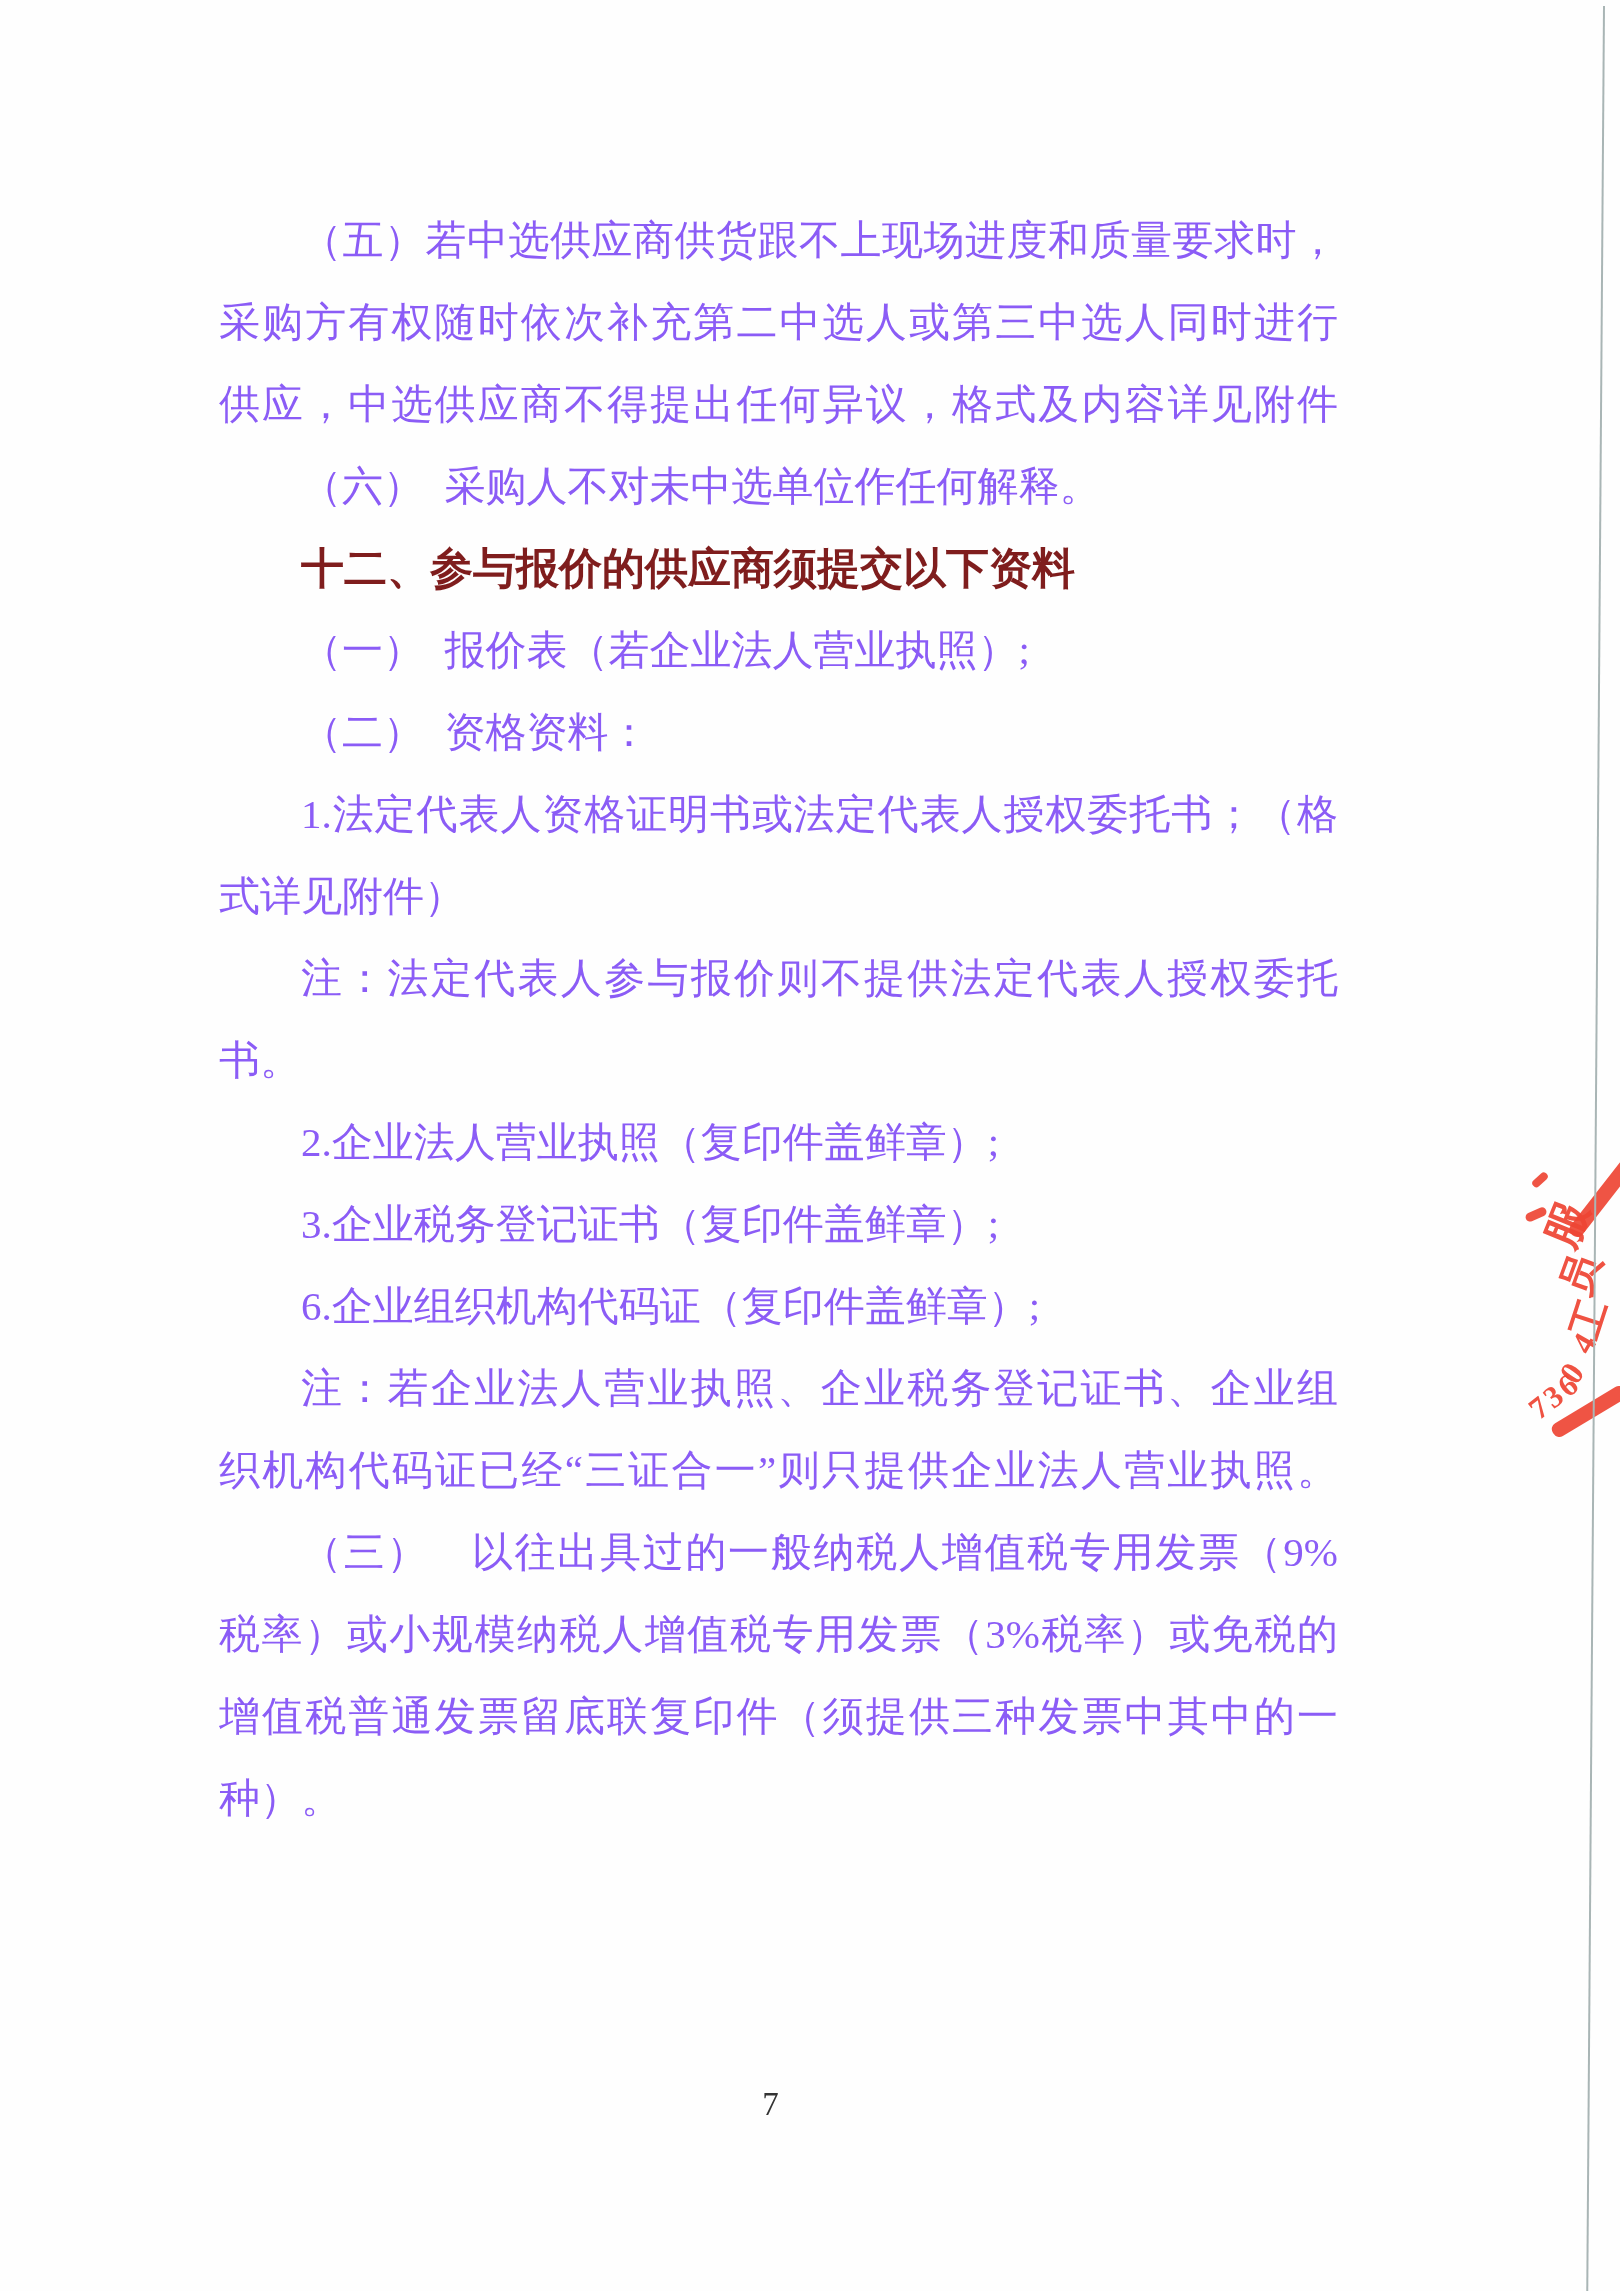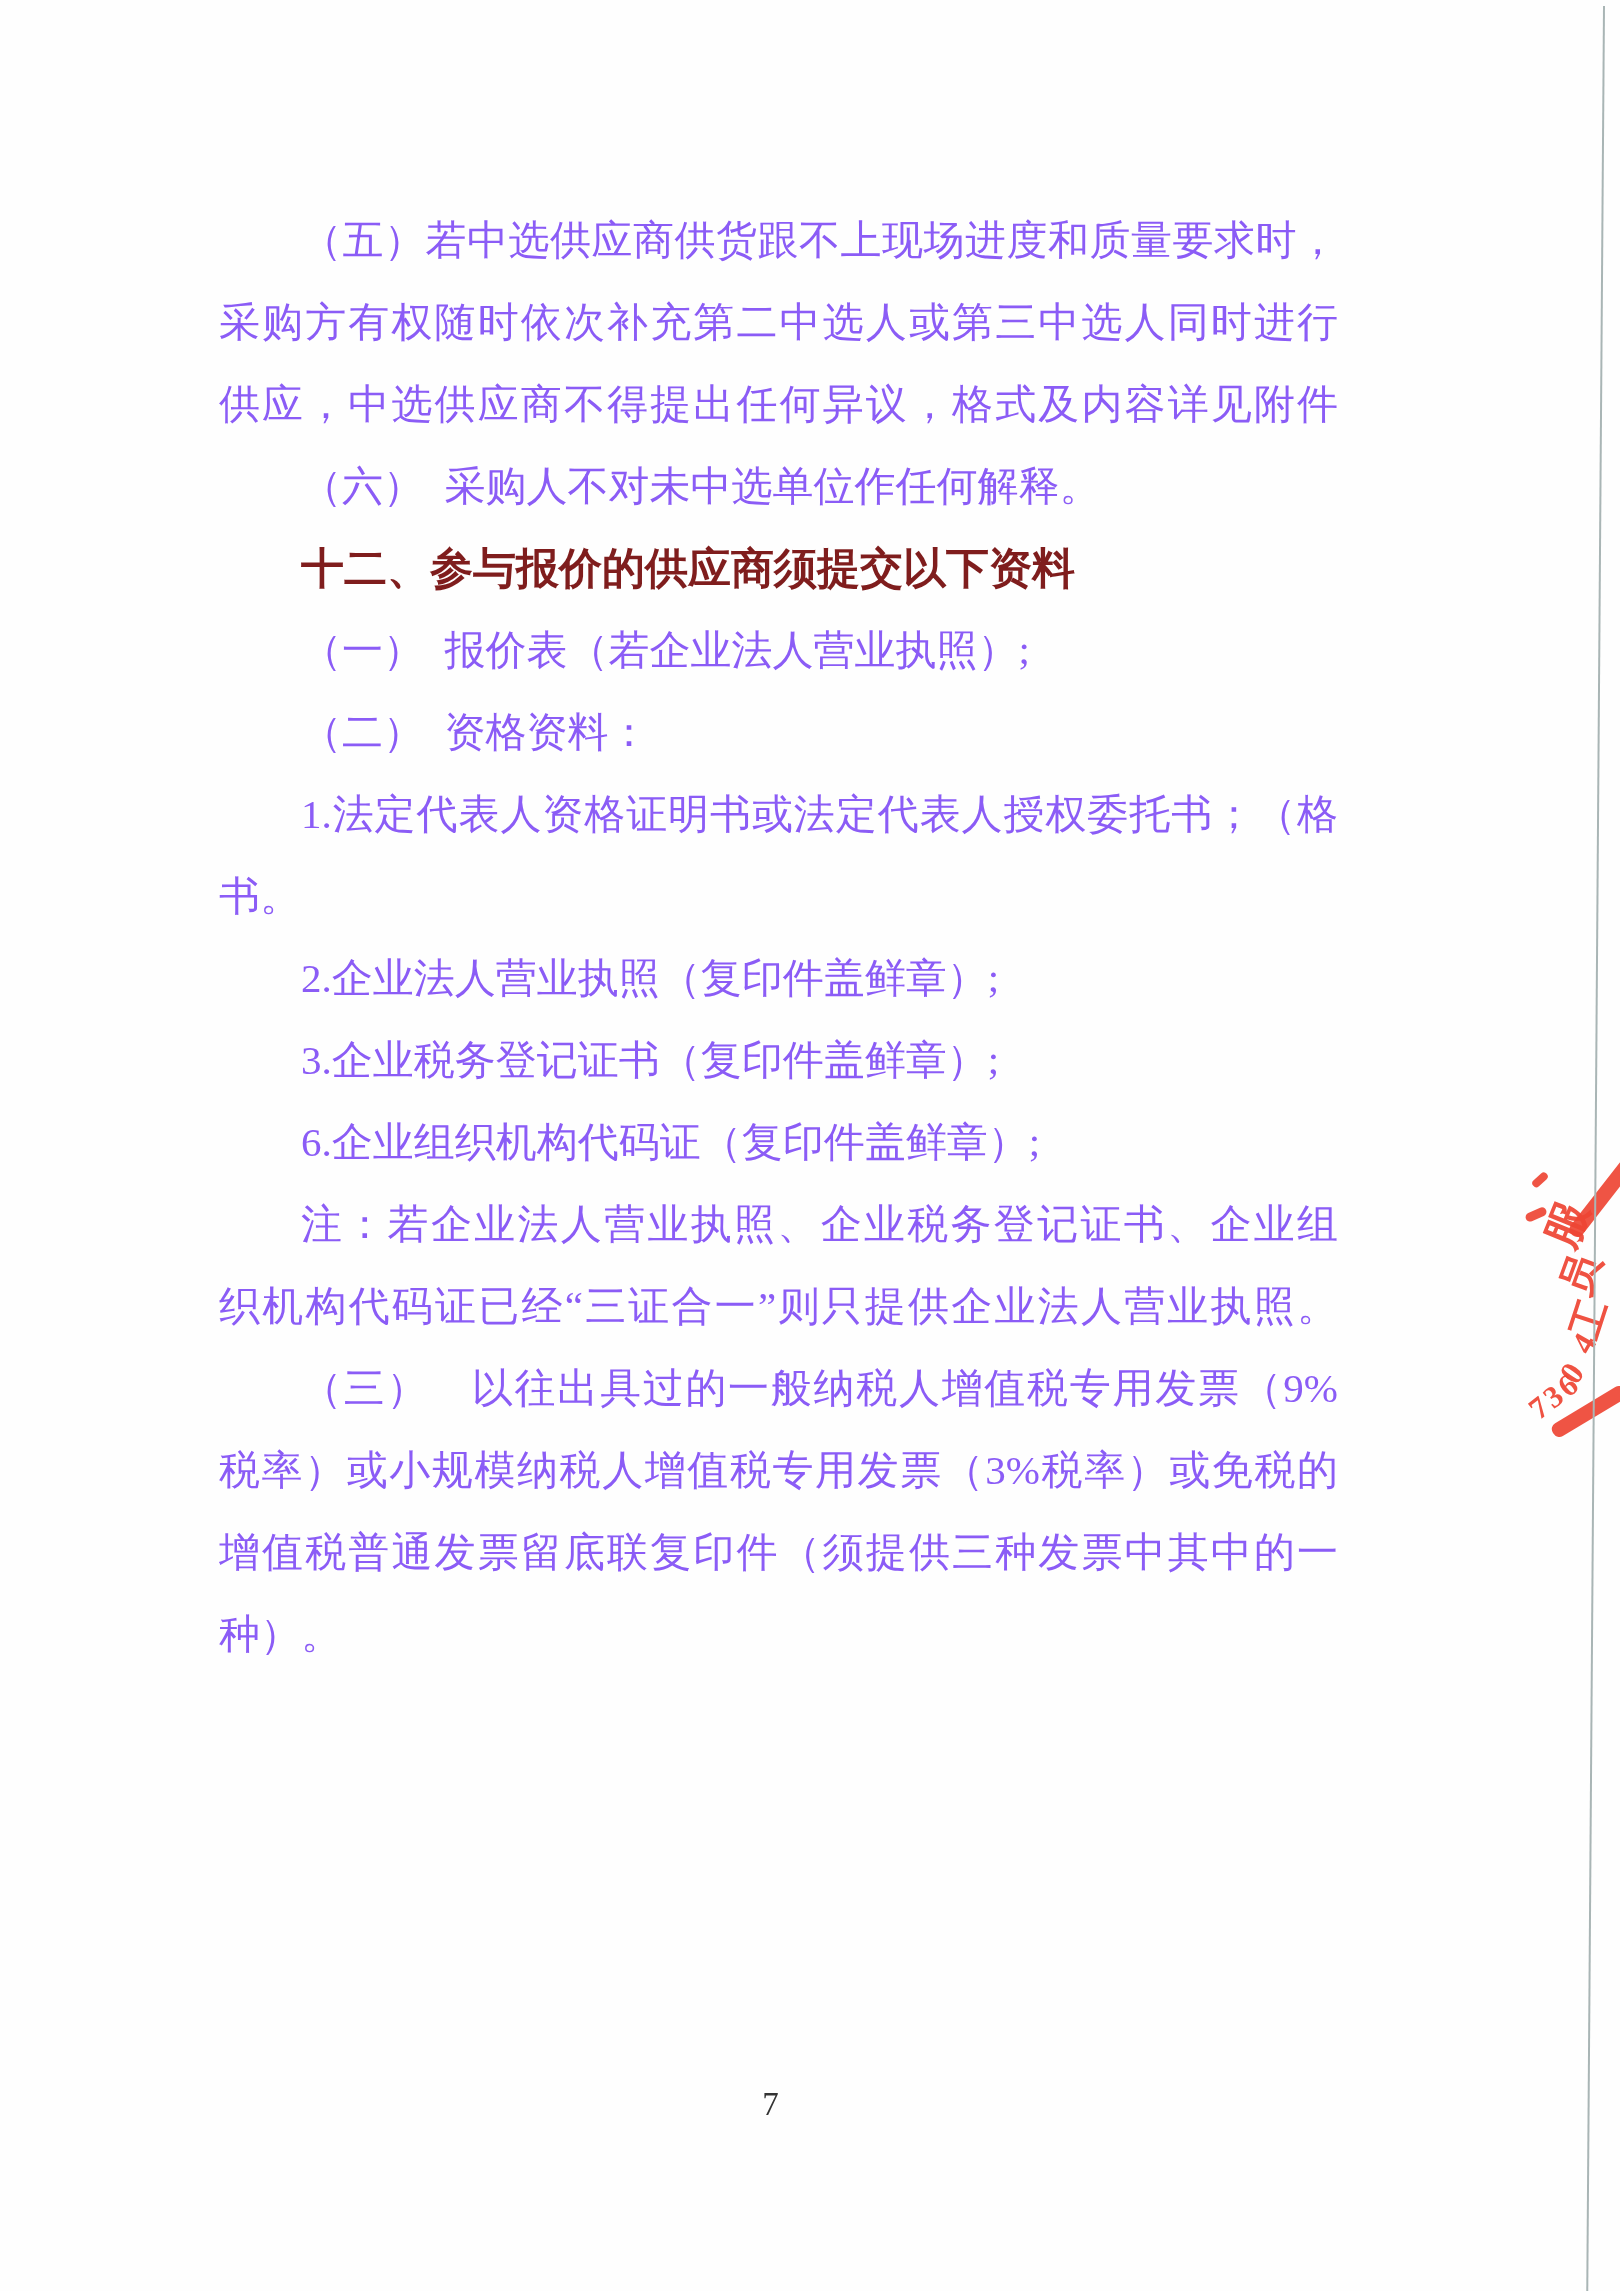--- a/index.html
+++ b/index.html
@@ -97,20 +97,22 @@
 
   <div class="textblock">
     <div class="ln ind jf">（五）若中选供应商供货跟不上现场进度和质量要求时，</div>
     <div class="ln jf">采购方有权随时依次补充第二中选人或第三中选人同时进行</div>
     <div class="ln jf">供应，中选供应商不得提出任何异议，格式及内容详见附件</div>
     <div class="ln ind">（六） 采购人不对未中选单位作任何解释。</div>
     <div class="ln ind hd">十二、参与报价的供应商须提交以下资料</div>
     <div class="ln ind">（一） 报价表（若企业法人营业执照）;</div>
     <div class="ln ind">（二） 资格资料：</div>
     <div class="ln ind jf">1.法定代表人资格证明书或法定代表人授权委托书；（格</div>
+    <div class="ln">式详见附件）</div>
+    <div class="ln ind jf">注：法定代表人参与报价则不提供法定代表人授权委托</div>
     <div class="ln">书。</div>
     <div class="ln ind">2.企业法人营业执照（复印件盖鲜章）;</div>
     <div class="ln ind">3.企业税务登记证书（复印件盖鲜章）;</div>
     <div class="ln ind">6.企业组织机构代码证（复印件盖鲜章）;</div>
     <div class="ln ind jf">注：若企业法人营业执照、企业税务登记证书、企业组</div>
     <div class="ln jf">织机构代码证已经“三证合一”则只提供企业法人营业执照。</div>
     <div class="ln ind jf">（三）　以往出具过的一般纳税人增值税专用发票（9%</div>
     <div class="ln jf">税率）或小规模纳税人增值税专用发票（3%税率）或免税的</div>
     <div class="ln jf">增值税普通发票留底联复印件（须提供三种发票中其中的一</div>
     <div class="ln">种）。</div>

